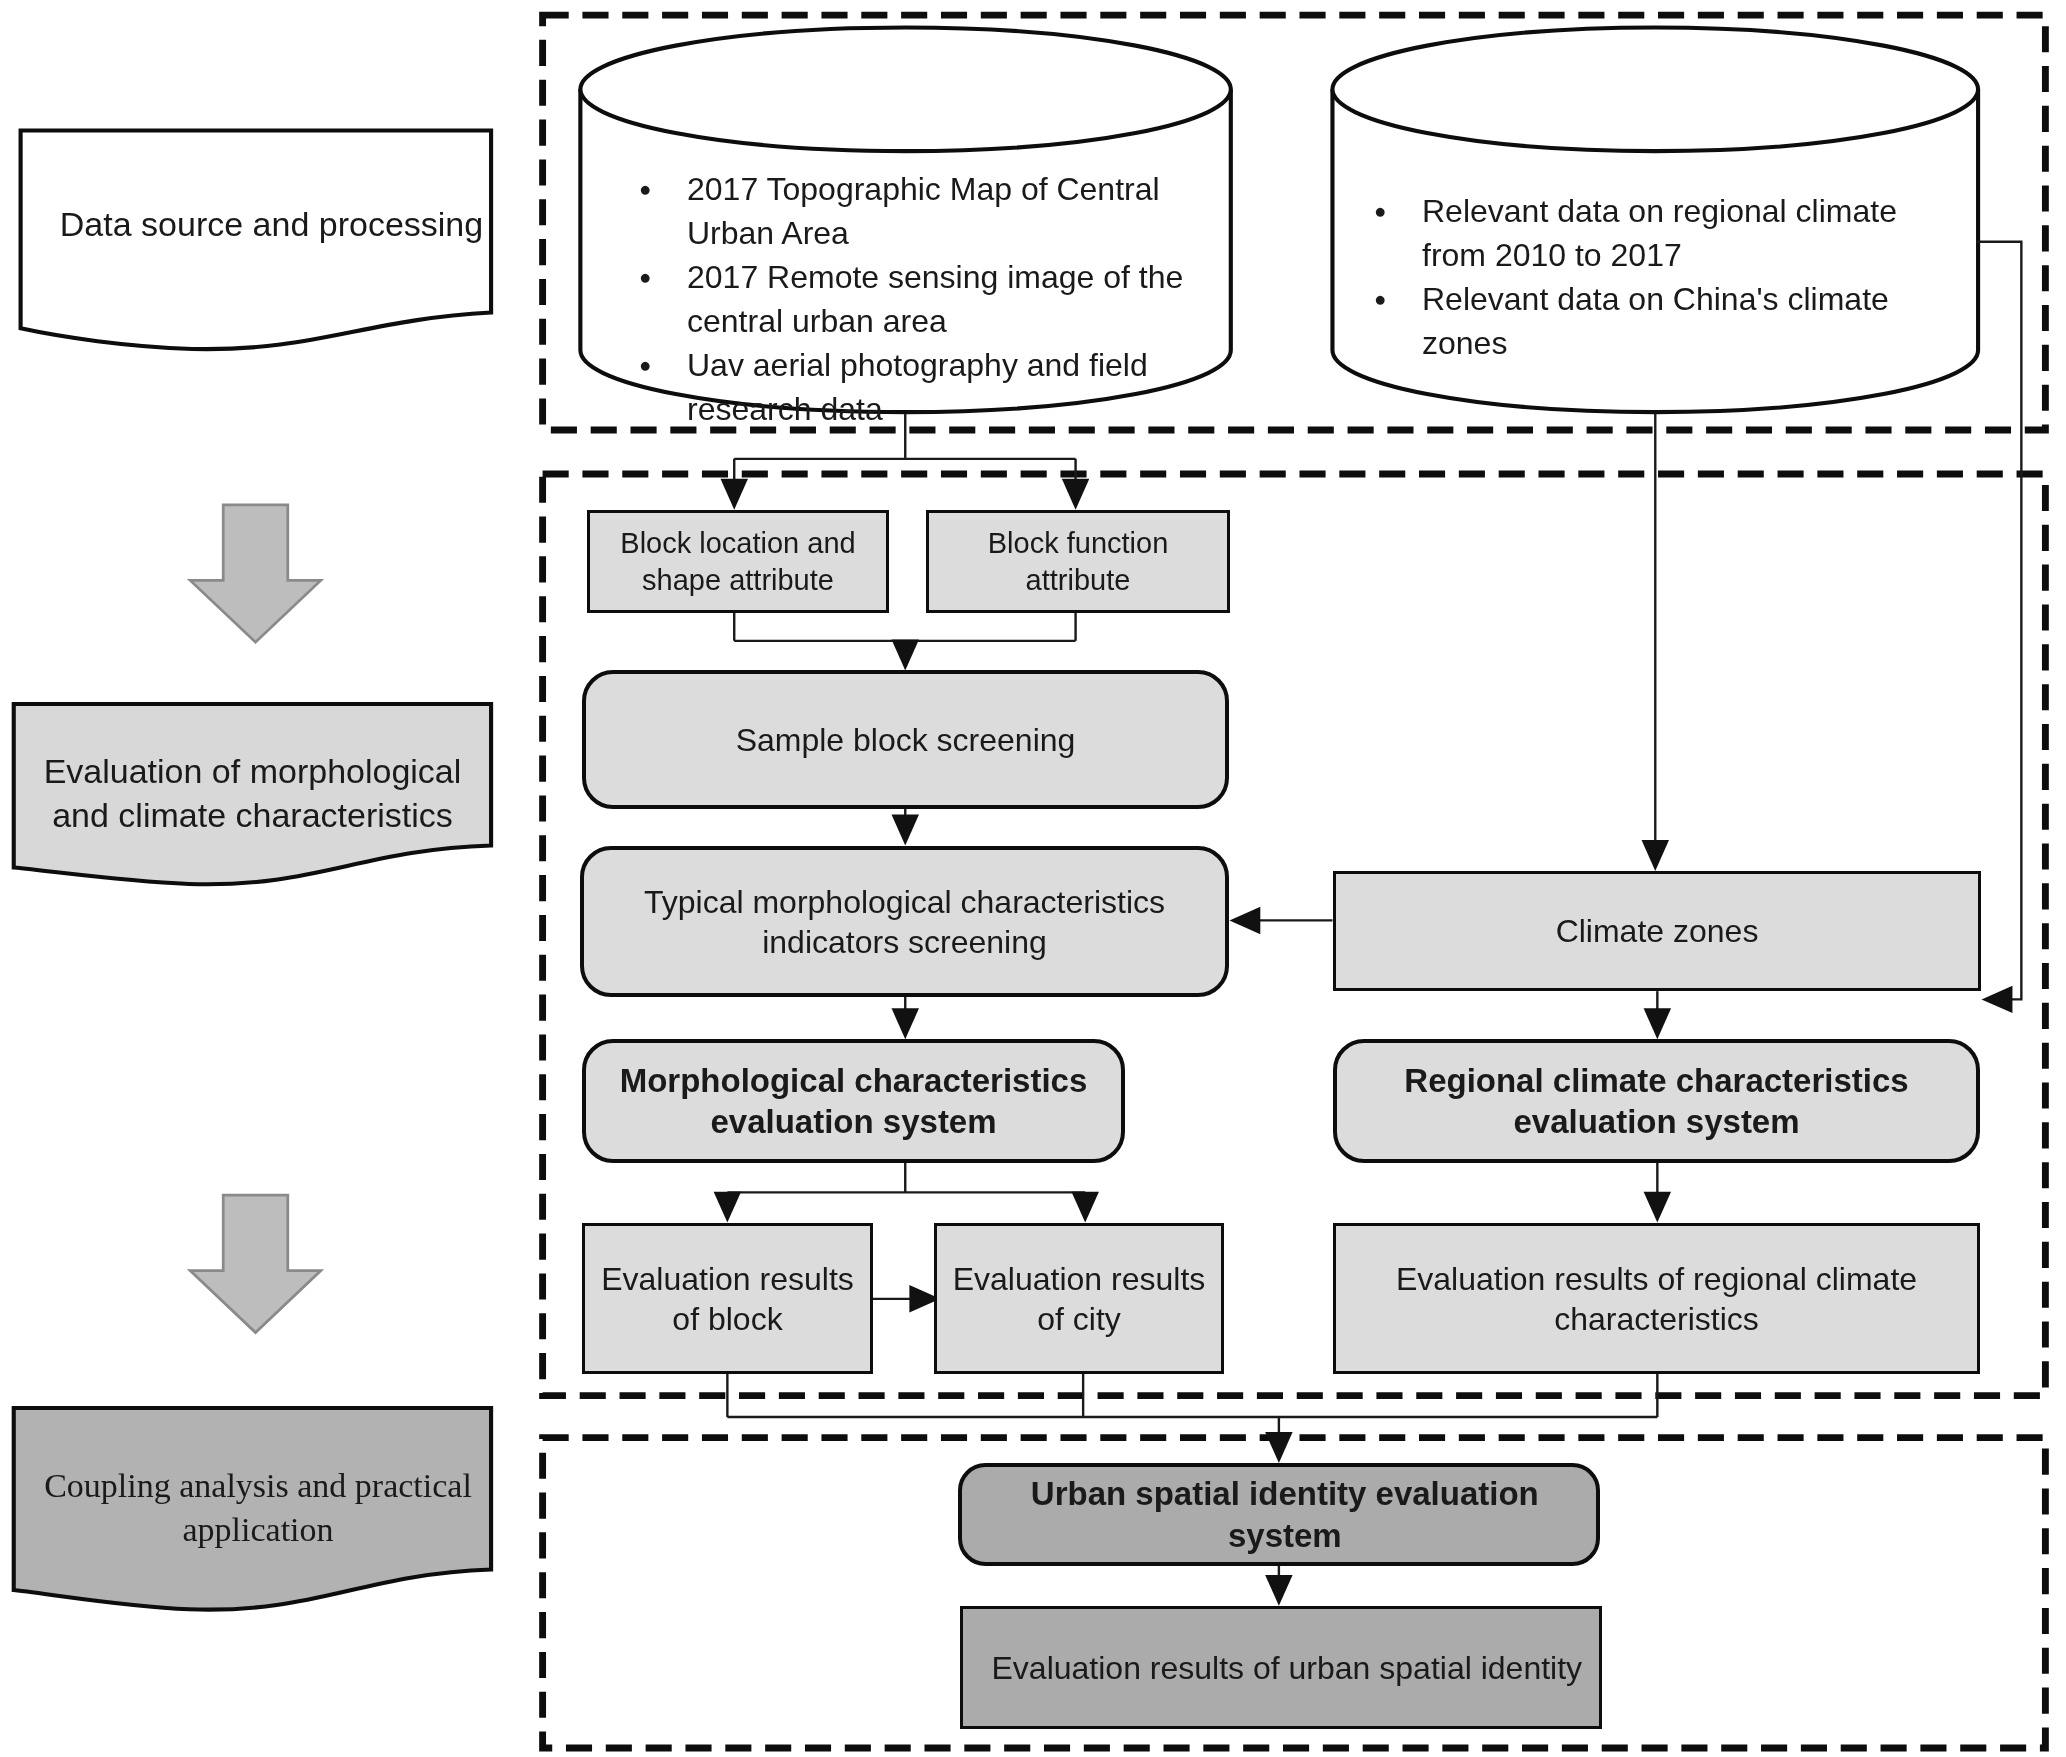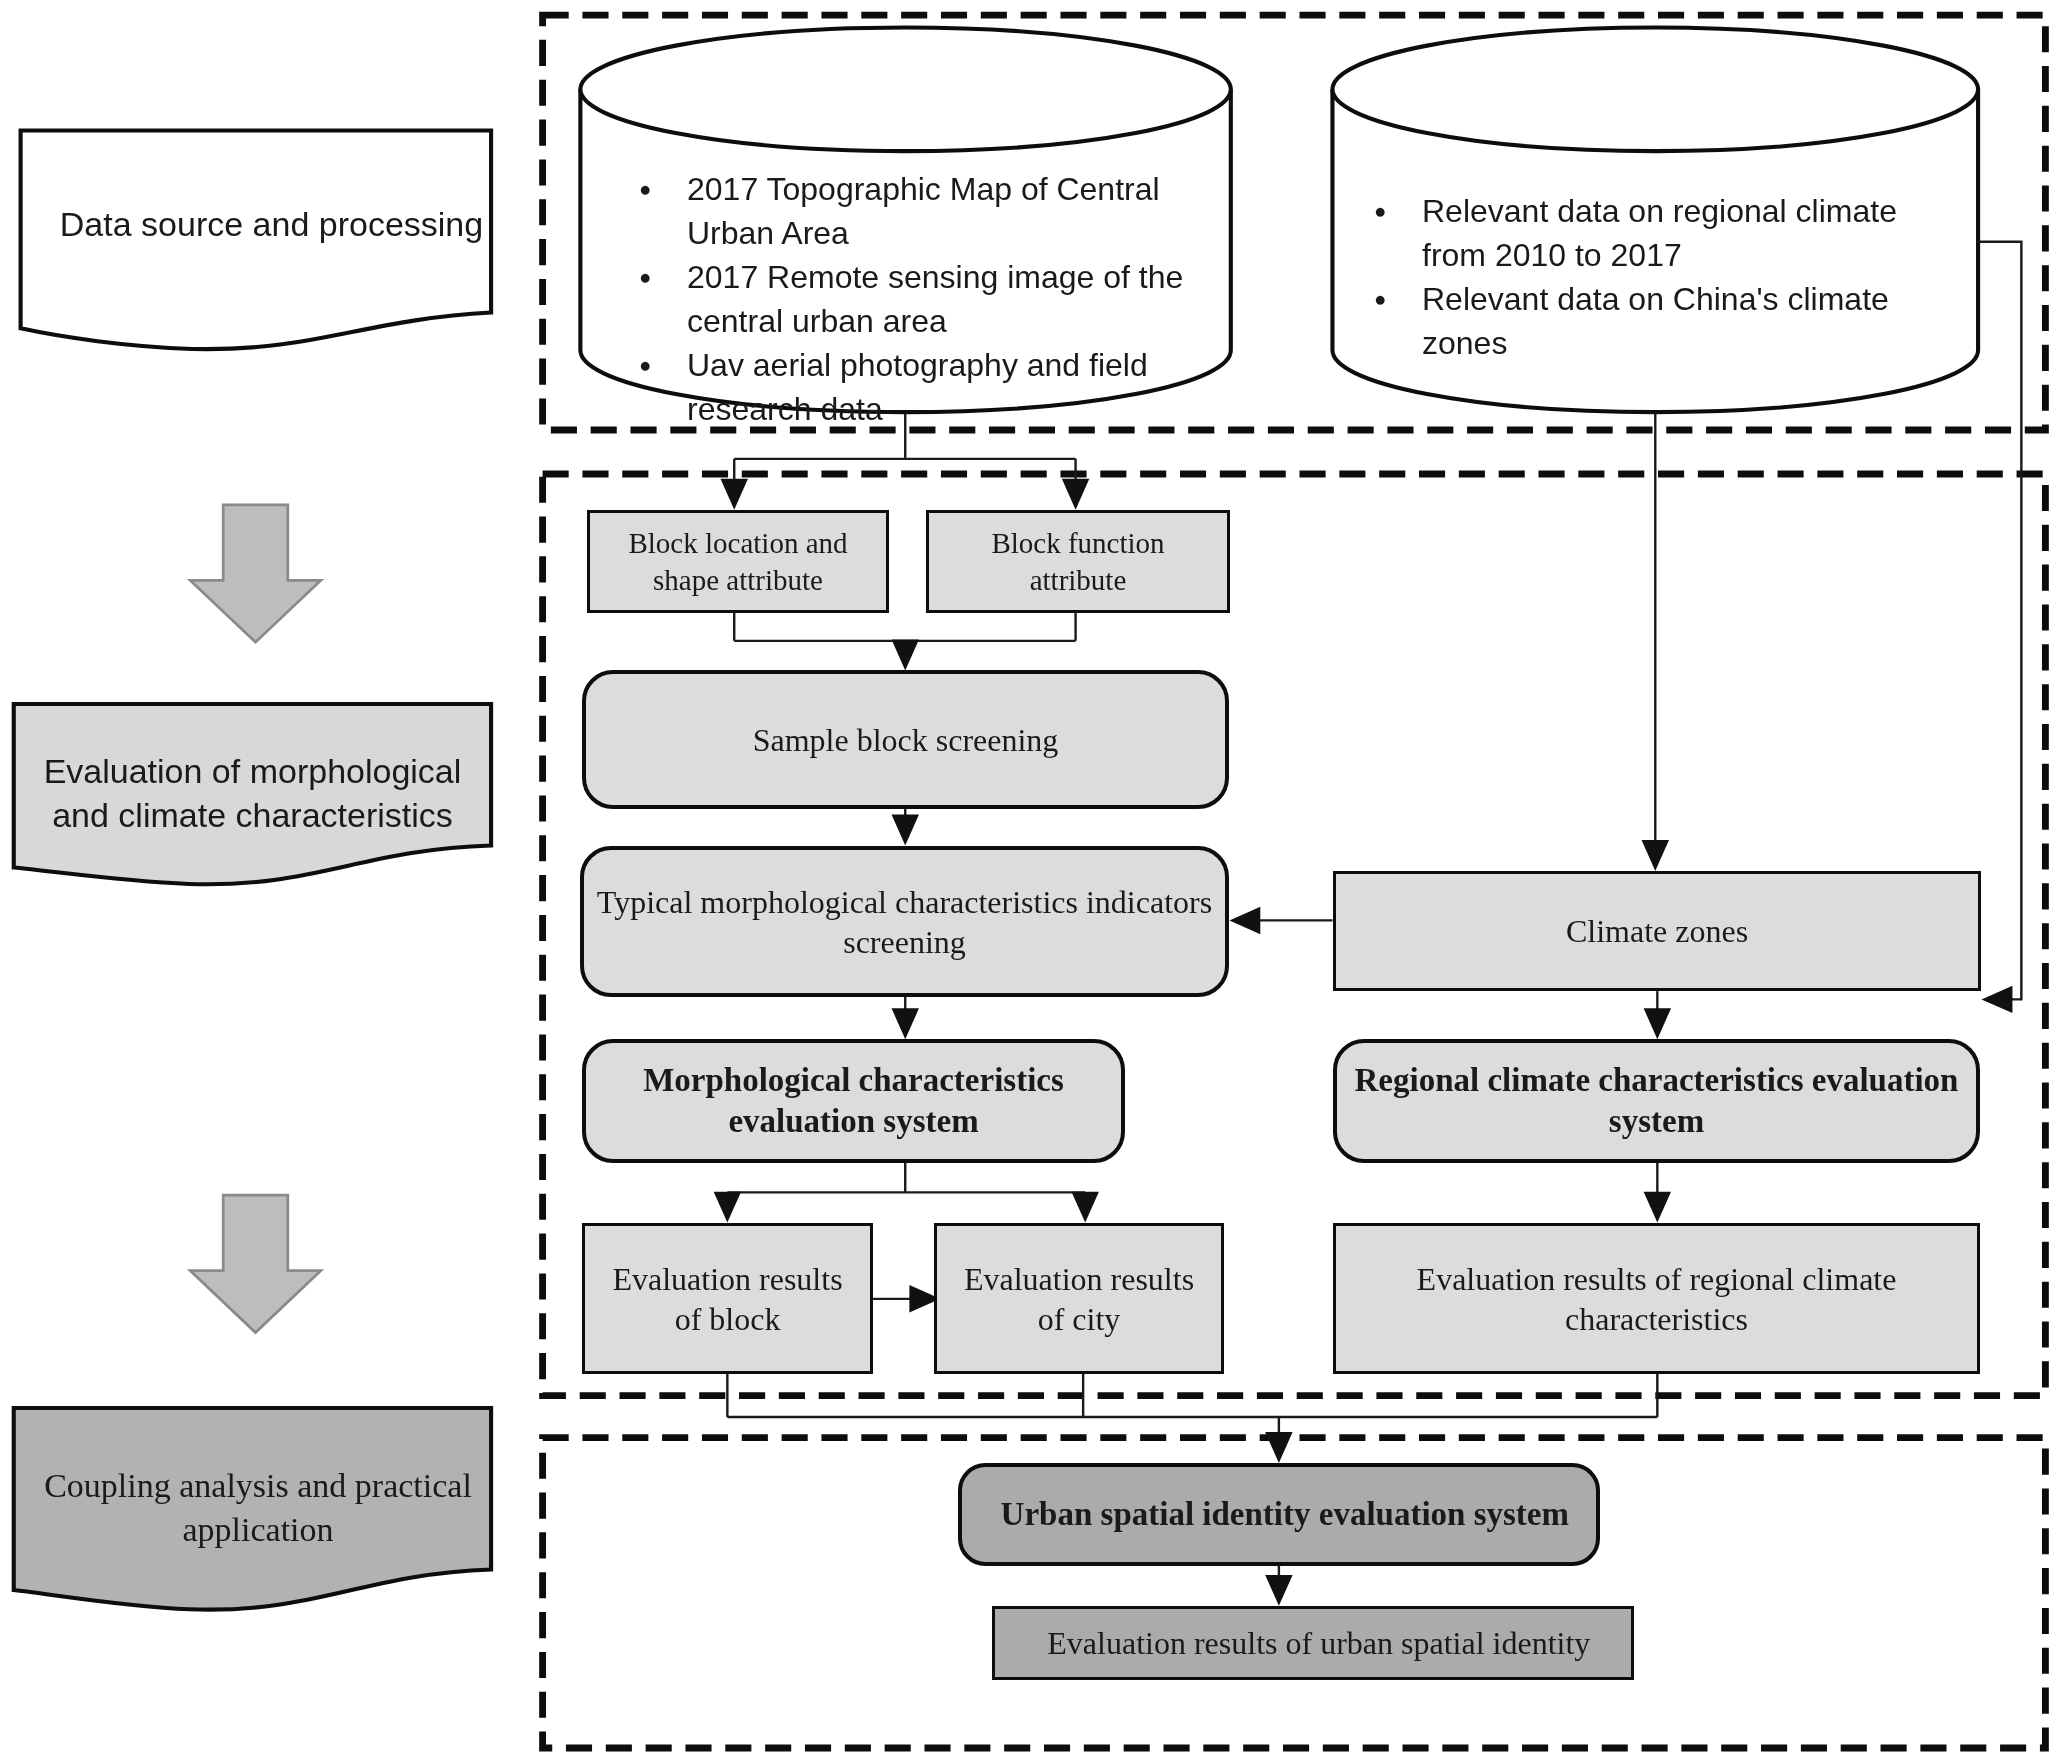--- a/index.html
+++ b/index.html
@@ -21,21 +21,20 @@
   .node{
     position:absolute;
     display:flex;align-items:center;justify-content:center;
     text-align:center;
     background:#dcdcdc;
     border:3.4px solid #0d0d0d;
     font-size:32px;
     line-height:1.25;
     padding:4.1px 12.4px;
     box-sizing:border-box;
-    font-family:Liberation Serif, serif;
   }
   .rounded{border-radius:31px;border-width:4.1px;}
   .boldnode{font-weight:bold;font-size:33px;}
   .dark{background:#ababab;padding-left:24px;}
   .attr{font-size:29px;}
   .doc-label{font-size:34px;}
   .cyl-list{
     position:absolute;
     list-style:none;margin:0;padding:0;
     font-size:32px;line-height:44px;
@@ -160,16 +159,16 @@
   <div class="node rounded boldnode" style="left:1333px;top:1039px;width:647px;height:124px;">Regional climate characteristics evaluation system</div>
 
   <div class="node" style="left:582px;top:1223px;width:291px;height:151px;">Evaluation results of block</div>
 
   <div class="node" style="left:934px;top:1223px;width:290px;height:151px;">Evaluation results of city</div>
 
   <div class="node" style="left:1333px;top:1223px;width:647px;height:151px;">Evaluation results of regional climate characteristics</div>
 
   <div class="node rounded boldnode dark" style="left:958px;top:1463px;width:642px;height:103px;border-radius:27.5px;">Urban spatial identity evaluation system</div>
 
-  <div class="node dark" style="left:992px;top:1606px;width:642px;height:74px;text-align:center;">Evaluation results of urban spatial identity</div>
+  <div class="node dark" style="left:960px;top:1606px;width:642px;height:123px;text-align:center;">Evaluation results of urban spatial identity</div>
 
 </div>
 
 
 </body></html>

